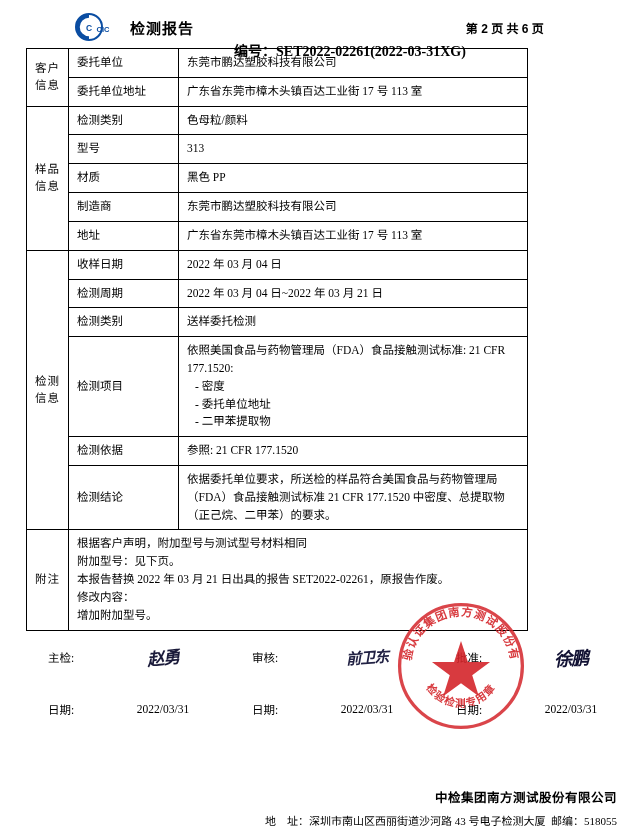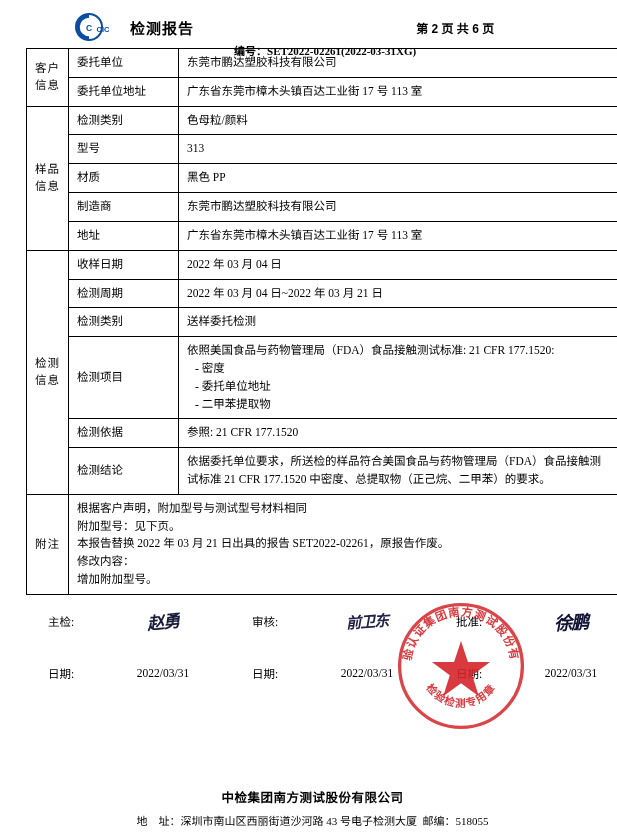--- a/index.html
+++ b/index.html
@@ -41,36 +41,36 @@
     font-family: "Liberation Sans", sans-serif;
     font-weight: bold;
     font-size: 15px;
     letter-spacing: 1px;
     margin-left: 14px;
     white-space: nowrap;
   }
   .report-no {
     font-family: "Liberation Serif", serif;
     font-weight: bold;
-    font-size: 11px;
+    font-size: 14px;
     margin-left: 40px;
     white-space: nowrap;
     margin-top: 45px;
   }
   .page-no {
     font-family: "Liberation Sans", sans-serif;
     font-weight: bold;
     font-size: 12px;
     white-space: nowrap;
   }
 
   
   table.main {
     border-collapse: collapse;
-    width: 592px;
+    width: 502px;
     margin: 2px 0 0 26px;
     table-layout: fixed;
   }
   table.main td {
     border: 1px solid #000000;
     font-size: 11.5px;
     line-height: 1.55;
     padding: 5px 8px;
     vertical-align: middle;
   }
@@ -164,21 +164,21 @@
     height: 132px;
     pointer-events: none;
   }
 
   
   .footer {
     position: absolute;
     left: 8px;
     right: 0;
     bottom: 10px;
-    text-align: center;
+    text-align: right;
     font-size: 11px;
     line-height: 1.65;
   }
   .footer .org {
     font-family: "Liberation Sans", sans-serif;
     font-weight: bold;
     font-size: 12.5px;
     letter-spacing: 0.5px;
     margin-bottom: 3px;
   }

